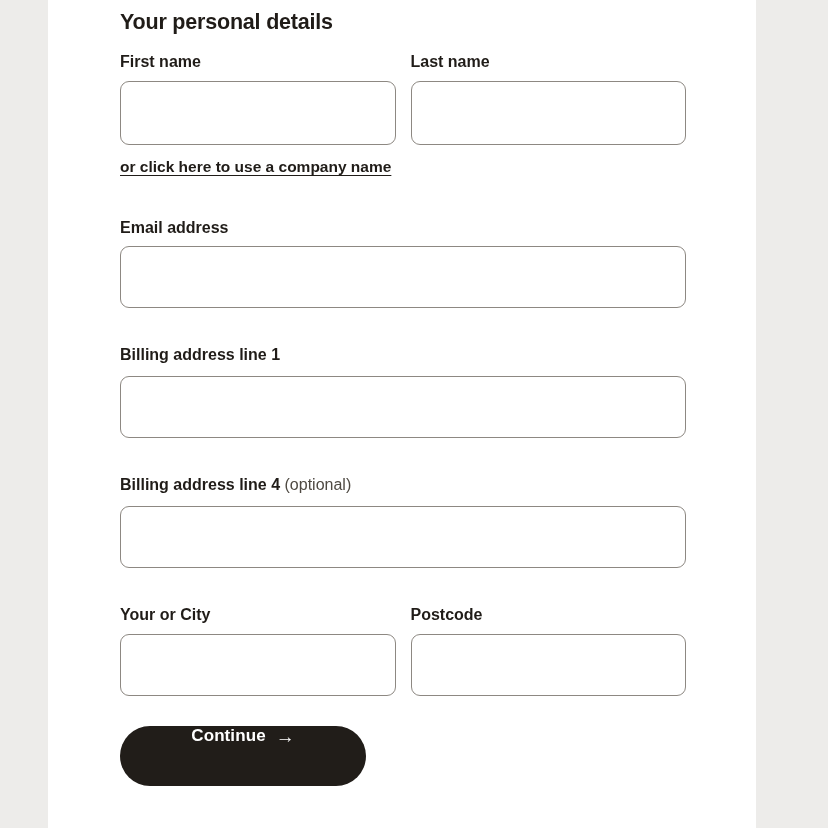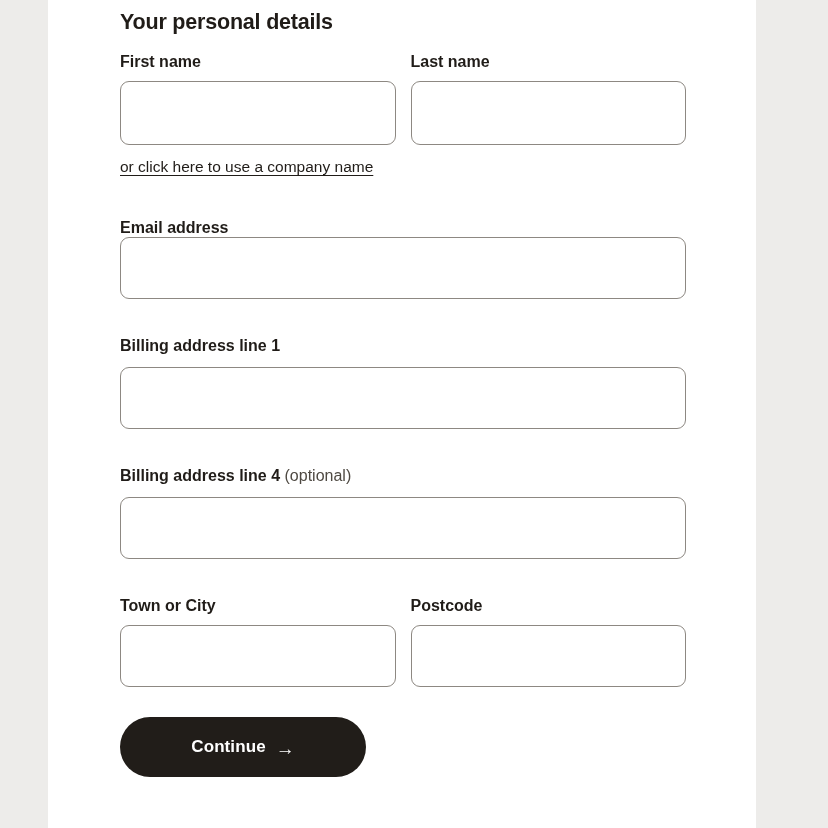--- a/index.html
+++ b/index.html
@@ -62,50 +62,50 @@
     padding:0 16px;
     outline:none;
   }
   .text-input.short { height:62px; }
 
   .company-link {
     display:inline-block;
     margin-top:12px;
     font-size:15.5px;
     line-height:19px;
-    font-weight:400;
+    font-weight:700;
     color:#201C18;
     text-decoration:underline;
     text-underline-offset:3px;
     cursor:pointer;
   }
 
   .section-email { margin-top:42px; }
-  .section-email .label { margin-bottom:0; }
+  .section-email .label { margin-bottom:9px; }
   .helper {
     margin:8px 0 12px 0;
     font-size:15px;
     line-height:18px;
     font-weight:400;
     color:#2E2A25;
   }
 
   .section { margin-top:37px; }
   .section .label { margin-bottom:12px; }
 
   .continue-btn {
     margin-top:30px;
     width:246px;
     height:60px;
     border:none;
     border-radius:30px;
     background:#211D19;
     color:#FFFFFF;
     display:flex;
-    align-items:center;
+    align-items:flex-start;
     justify-content:center;
     gap:10px;
     cursor:pointer;
     font-family:"Liberation Sans","DejaVu Sans",sans-serif;
   }
   .continue-btn .btn-label {
     font-size:17px;
     font-weight:700;
     letter-spacing:0.1px;
   }
@@ -148,21 +148,21 @@
       <input type="text" class="text-input short" value="" style="">
     </div>
 
     <div class="section">
       <label class="label"><span>Billing address line 4</span> <span class="optional-note">(optional)</span></label>
       <input type="text" class="text-input short" value="" style="">
     </div>
 
     <div class="two-col row-bottom">
       <div class="field">
-        <label class="label">Town or City</label>
+        <label class="label">Your or City</label>
         <input type="text" class="text-input short" value="" style="">
       </div>
       <div class="field">
         <label class="label">Postcode</label>
         <input type="text" class="text-input short" value="" style="">
       </div>
     </div>
 
     <button class="continue-btn">
       <span class="btn-label">Continue</span>

